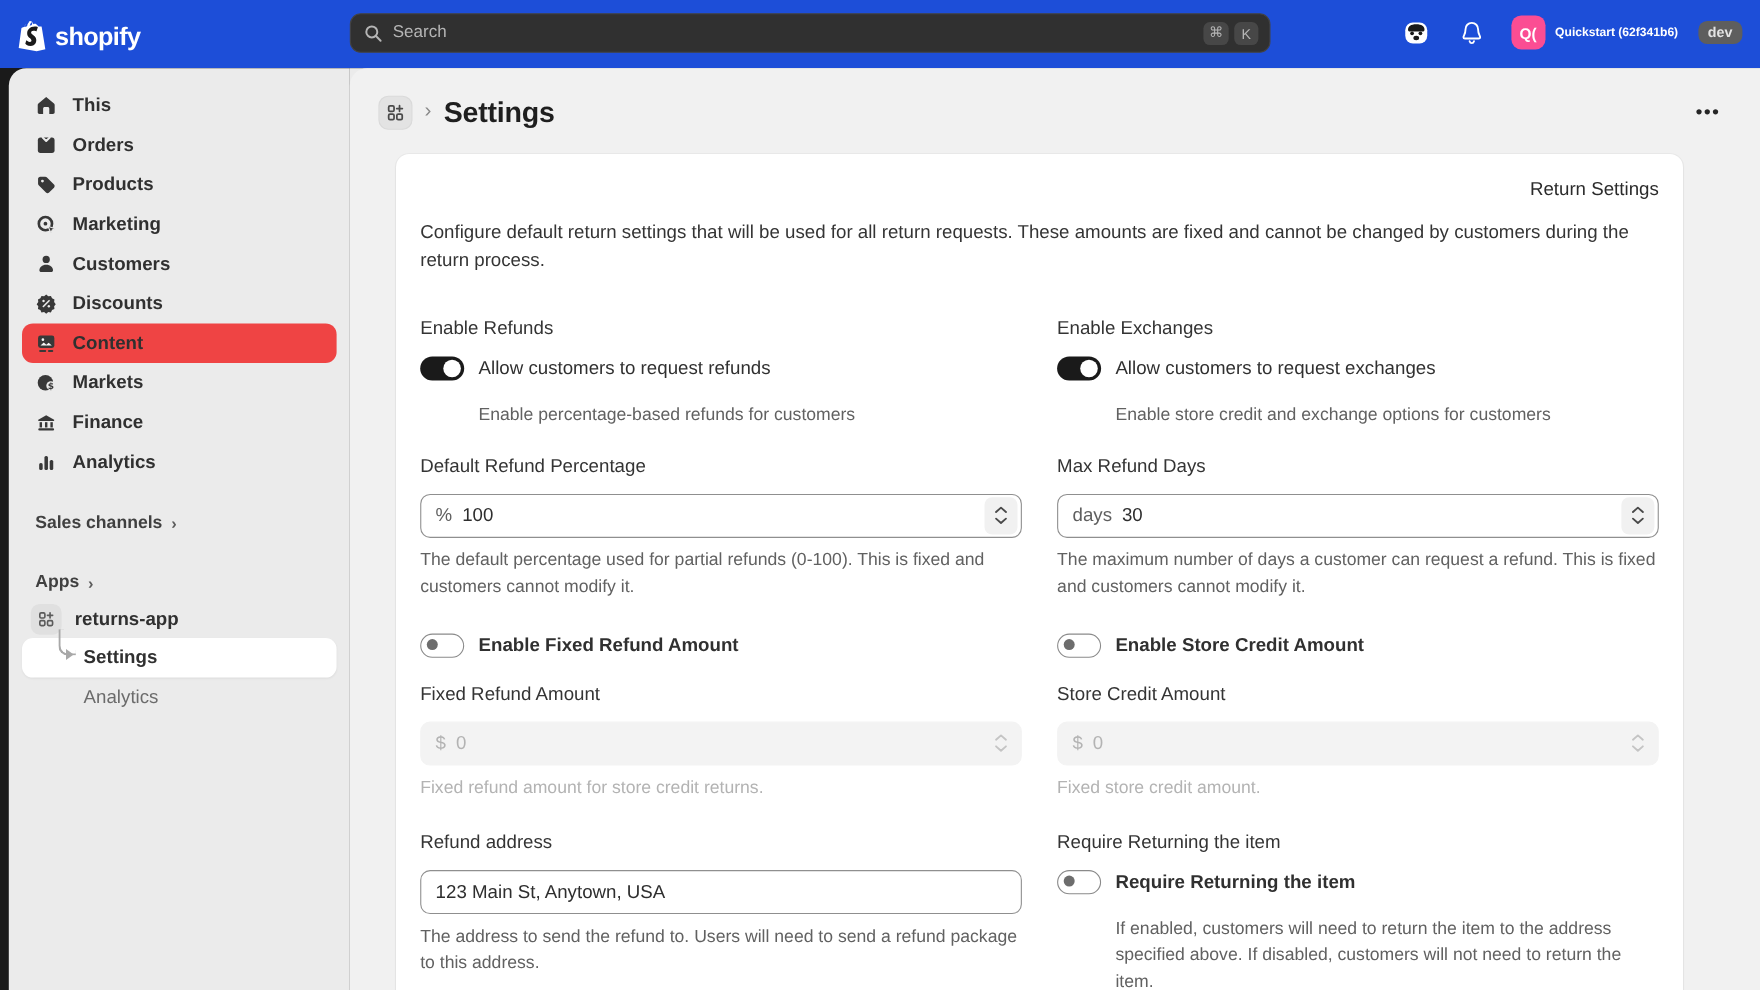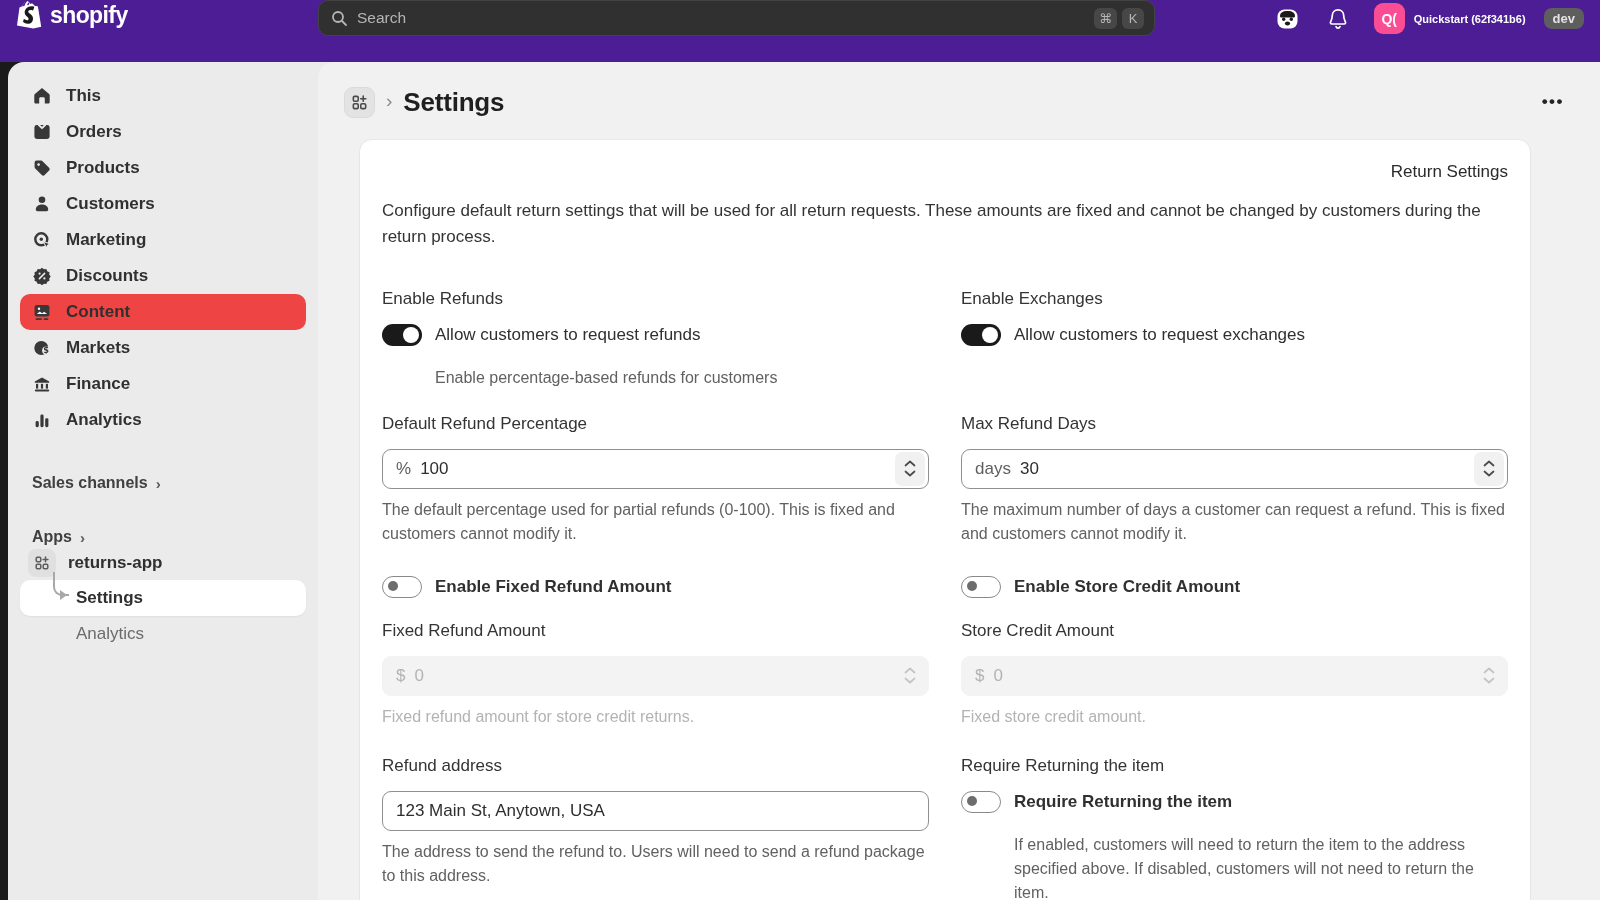--- a/index.html
+++ b/index.html
@@ -4,21 +4,21 @@
 <style>
   * { margin:0; padding:0; box-sizing:border-box; }
   html,body { width:1600px; height:900px; overflow:hidden; }
   body {
     font-family:"Liberation Sans","DejaVu Sans",sans-serif;
     background:#1a1a1a; color:#303030;
     -webkit-font-smoothing:antialiased;
   }
 
   
-  .topbar { height:62px; padding:0 16px 14px 16px; display:flex; align-items:flex-start; background:#4c1d95; }
+  .topbar { height:62px; padding:0 16px 14px 16px; display:flex; align-items:flex-end; background:#1d4ed8; }
   .logo-box { width:302px; display:flex; align-items:center; gap:7px; }
   .logo-word { color:#fff; font-size:23px; font-weight:700; letter-spacing:-0.6px; }
   .search { flex:0 1 837px; height:36px; background:#303030; border:1px solid #434343;
     border-radius:10px; display:flex; align-items:center; padding:0 10px 0 12px; cursor:text; }
   .search-ph { color:#b5b5b5; font-size:15.5px; margin-left:9px; flex:1; }
   .kbd { background:#474747; color:#b5b5b5; font-size:13px; border-radius:6px;
     min-width:22px; height:21px; display:inline-flex; align-items:center; justify-content:center;
     padding:0 5px; margin-left:5px; }
   .top-right { flex:1; display:flex; align-items:center; justify-content:flex-end; gap:14px; }
   .icon-btn { width:36px; height:32px; display:flex; align-items:center; justify-content:center;
@@ -34,21 +34,21 @@
   
   .frame { display:flex; height:838px; background:#1a1a1a; }
 
   
   .sidebar { width:310px; margin-left:8px; background:#ebebeb; border-radius:16px 0 0 0;
     padding:16px 12px 0 12px; position:relative; flex:0 0 auto; }
   .nav-item { display:flex; align-items:center; gap:14px; height:36px; padding:0 12px;
     border-radius:10px; cursor:pointer; font-size:17px; font-weight:600; color:#303030; }
   .nav-item .ic { width:20px; height:20px; display:flex; align-items:center; justify-content:center; }
   .nav-item.selected { background:#ef4444; font-weight:650; }
-  .side-section { display:flex; align-items:flex-end; gap:8px; font-size:16px; font-weight:600;
+  .side-section { display:flex; align-items:center; gap:8px; font-size:16px; font-weight:600;
     color:#404040; padding:0 12px; height:32px; cursor:pointer; border-radius:8px; }
   .side-section .chev { color:#5c5c5c; font-size:15px; } .mt22 { margin-top:22px; }
   .app-row { display:flex; align-items:center; gap:12px; height:34px; padding:0 8px;
     border-radius:10px; cursor:pointer; font-size:17px; font-weight:600; color:#303030; }
   .app-ic-box { width:28px; height:28px; border-radius:8px; background:#e0e0e0;
     display:flex; align-items:center; justify-content:center; }
   .sub-row { display:flex; align-items:center; height:36px; border-radius:10px;
     padding:0 12px 0 56px; cursor:pointer; font-size:17px; color:#303030; position:relative; }
   .sub-row.selected { background:#ffffff; font-weight:650; box-shadow:0 1px 2px rgba(0,0,0,.05); }
   .sub-row.dim { color:#6b6b6b; font-weight:500; }
@@ -177,36 +177,36 @@
       <span class="ic">
         <svg width="20" height="20" viewBox="0 0 20 20" fill="#383838">
             <path d="M2.6 4.6c0-1.1.9-2 2-2h4.5c.5 0 1 .2 1.4.6l6.6 6.6c.8.8.8 2 0 2.8l-4.5 4.5c-.8.8-2 .8-2.8 0L3.2 10.5c-.4-.4-.6-.9-.6-1.4V4.6z"></path>
             <circle cx="6.6" cy="6.6" r="1.3" fill="#ebebeb"></circle>
           </svg>
       </span>
       <span>Products</span>
     </div>
     <div class="nav-item">
       <span class="ic">
-        <svg width="20" height="20" viewBox="0 0 20 20" fill="#383838">
-            <circle cx="10" cy="5.8" r="3.3"></circle>
-            <path d="M10 10.6c-3.8 0-6.2 2.3-6.2 5 0 1 .7 1.6 1.6 1.6h9.2c.9 0 1.6-.6 1.6-1.6 0-2.7-2.4-5-6.2-5z"></path>
-          </svg>
-      </span>
-      <span>Customers</span>
-    </div>
-    <div class="nav-item">
-      <span class="ic">
         <svg width="20" height="20" viewBox="0 0 20 20">
             <circle cx="9.3" cy="9.3" r="6" fill="none" stroke="#383838" stroke-width="2.4"></circle>
             <circle cx="9.3" cy="9.3" r="1.7" fill="#383838"></circle>
             <path d="M11.6 11.6l6.6 2.3-2.7 1.2-1.2 2.7z" fill="#383838" stroke="#ebebeb" stroke-width="1"></path>
           </svg>
       </span>
       <span>Marketing</span>
+    </div>
+    <div class="nav-item">
+      <span class="ic">
+        <svg width="20" height="20" viewBox="0 0 20 20" fill="#383838">
+            <circle cx="10" cy="5.8" r="3.3"></circle>
+            <path d="M10 10.6c-3.8 0-6.2 2.3-6.2 5 0 1 .7 1.6 1.6 1.6h9.2c.9 0 1.6-.6 1.6-1.6 0-2.7-2.4-5-6.2-5z"></path>
+          </svg>
+      </span>
+      <span>Customers</span>
     </div>
     <div class="nav-item">
       <span class="ic">
         <svg width="20" height="20" viewBox="0 0 20 20">
             <path d="M10 1.8l1.9 1.5 2.4-.3 1 2.2 2.2 1-.3 2.4 1.5 1.9-1.5 1.9.3 2.4-2.2 1-1 2.2-2.4-.3-1.9 1.5-1.9-1.5-2.4.3-1-2.2-2.2-1 .3-2.4-1.5-1.9 1.5-1.9-.3-2.4 2.2-1 1-2.2 2.4.3z" fill="#383838"></path>
             <circle cx="7.6" cy="7.6" r="1.1" fill="#ebebeb"></circle>
             <circle cx="12.4" cy="12.4" r="1.1" fill="#ebebeb"></circle>
             <path d="M12.6 7.4l-5.2 5.2" stroke="#ebebeb" stroke-width="1.5" stroke-linecap="round"></path>
           </svg>
       </span>
@@ -321,20 +321,21 @@
             <div class="helper indent">Enable percentage-based refunds for customers</div>
           </div>
           <div>
             <div class="field-label">Enable Exchanges</div>
             <div class="toggle-row">
               <button class="toggle on">
                   <span class="knob"></span>
                 </button>
               <span class="toggle-label">Allow customers to request exchanges</span>
             </div>
+            <div class="helper indent">Enable store credit and exchange options for customers</div>
           </div>
         </div>
 
         <div class="grid rowgap">
           <div>
             <div class="field-label">Default Refund Percentage</div>
             <div class="textfield">
               <span class="prefix">%</span>
               <input type="text" value="100" style="">
               <span class="spin">

